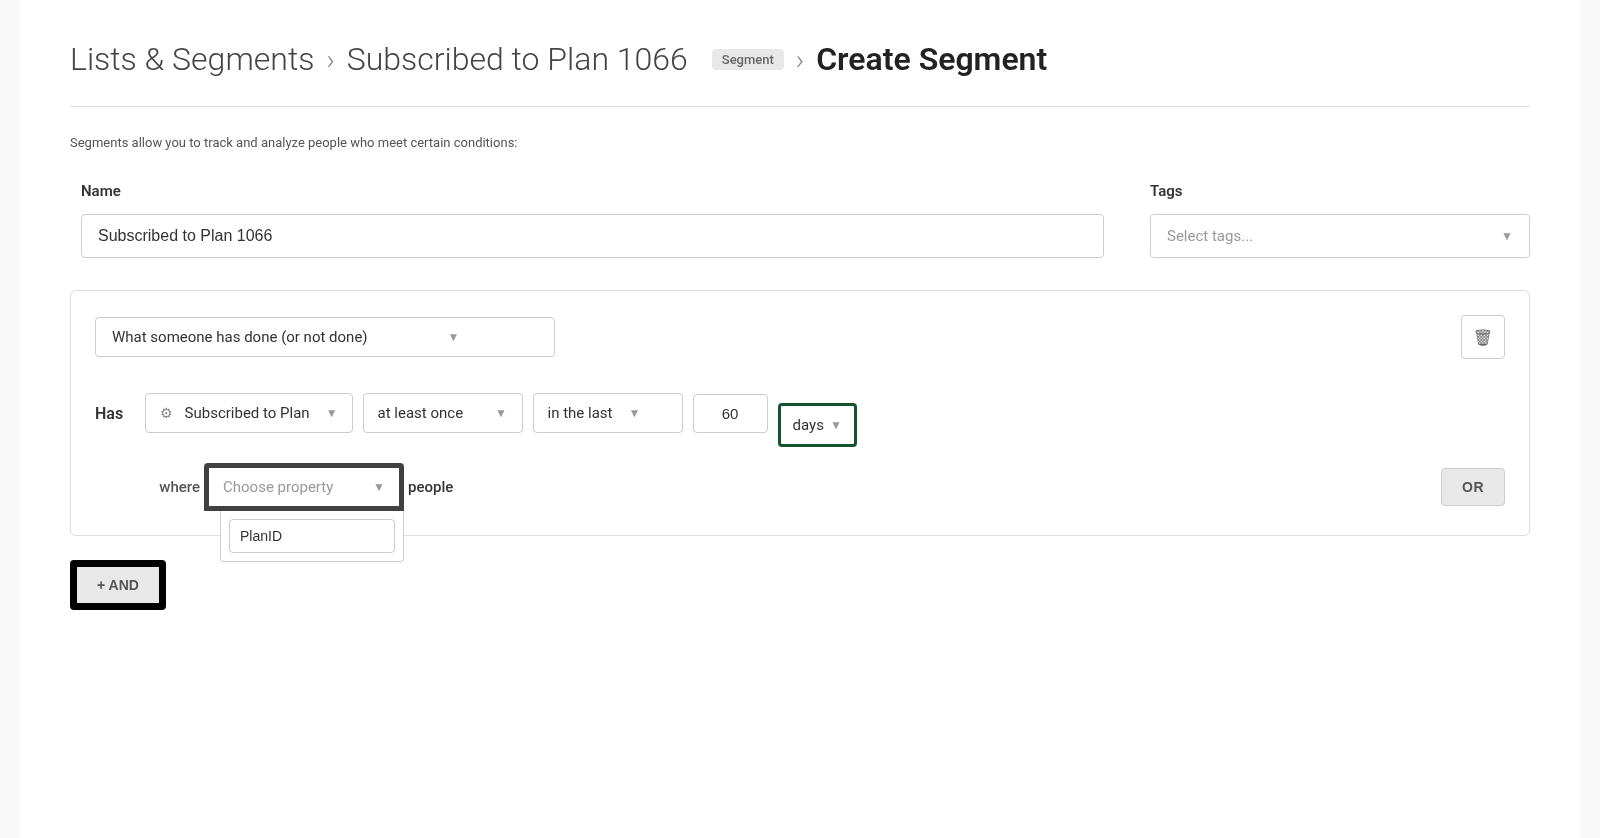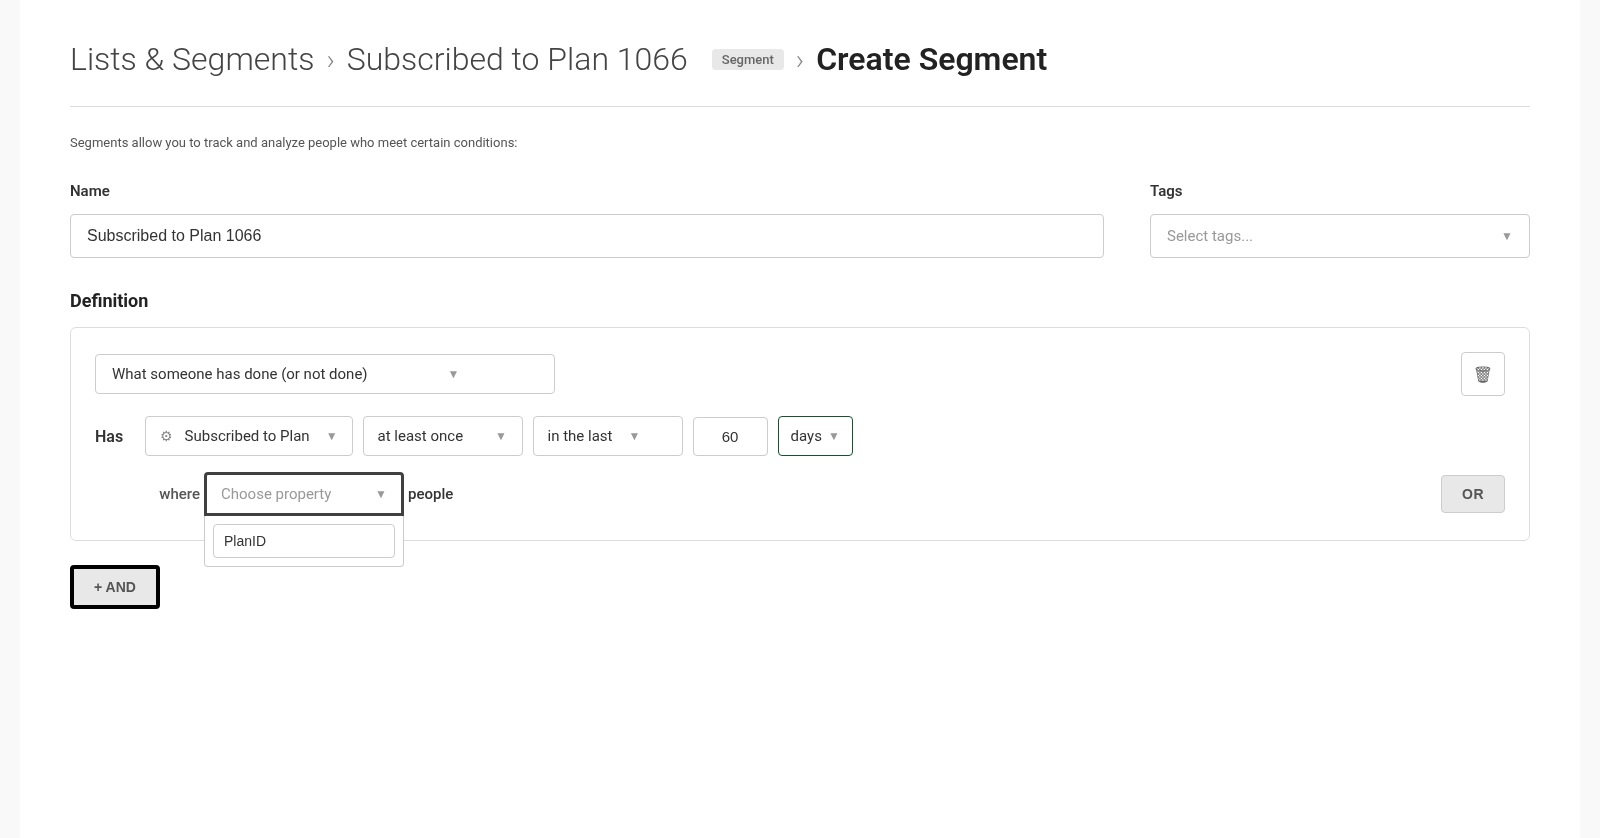--- a/index.html
+++ b/index.html
@@ -56,20 +56,21 @@
       color: #555;
       font-size: 13px;
       margin-bottom: 32px;
     }
     
     .form-row {
       display: flex;
       gap: 46px;
       margin-bottom: 32px;
       align-items: flex-start;
+      margin-left: 11px;
     }
     .form-group {
       display: flex;
       flex-direction: column;
       gap: 8px;
     }
     .form-group.name-group {
       flex: 1;
     }
     .form-group.tags-group {
@@ -237,28 +238,29 @@
       padding: 10px 14px;
       font-size: 15px;
       color: #333;
       width: 75px;
       text-align: center;
       outline: none;
     }
     .days-select {
       display: flex;
       align-items: center;
-      border: 1px solid #14532d;
+      border: 3px solid #14532d;
       border-radius: 4px;
       padding: 10px 12px;
       background: #fff;
       cursor: pointer;
       font-size: 15px;
       color: #333;
       gap: 6px;
+      margin-top: 24px;
     }
     .days-select .chevron {
       color: #999;
       font-size: 12px;
     }
     
     .where-row {
       display: flex;
       align-items: center;
       gap: 4px;
@@ -271,41 +273,41 @@
       color: #555;
       min-width: 55px;
       text-align: right;
     }
     .property-dropdown-wrapper {
       position: relative;
     }
     .property-select {
       display: flex;
       align-items: center;
-      border: 3px solid #404040;
+      border: 5px solid #404040;
       border-radius: 4px;
       padding: 10px 14px;
       background: #fff;
       cursor: pointer;
       font-size: 15px;
       color: #999;
       gap: 8px;
       min-width: 200px;
       border-bottom-left-radius: 0;
       border-bottom-right-radius: 0;
     }
     .property-select .chevron {
       color: #999;
       font-size: 12px;
       margin-left: auto;
     }
     .property-dropdown {
       position: absolute;
       top: 100%;
-      left: 0;
+      left: 16px;
       right: 0;
       border: 1px solid #ccc;
       border-top: none;
       background: #fff;
       border-radius: 0 0 4px 4px;
       z-index: 100;
       padding: 8px;
     }
     .property-search-input {
       width: 100%;
@@ -354,21 +356,21 @@
       font-size: 14px;
       font-weight: 600;
       color: #555;
       cursor: pointer;
       margin-left: auto;
       letter-spacing: 0.5px;
     }
     
     .and-btn {
       background: #e8e8e8;
-      border: 4px solid #000000;
+      border: 7px solid #000000;
       border-radius: 4px;
       padding: 10px 20px;
       font-size: 14px;
       font-weight: 600;
       color: #555;
       cursor: pointer;
       display: inline-flex;
       align-items: center;
       gap: 6px;
       margin-top: 4px;
@@ -400,21 +402,20 @@
     <div class="form-group tags-group">
       <label class="form-label">Tags</label>
       <div class="tags-select">
         <span>Select tags...</span>
         <span class="chevron">▼</span>
       </div>
     </div>
   </div>
 
   <div>
-    <div class="section-title">Definition</div>
 
     <div class="definition-box">
 
       <div class="condition-header">
         <div class="condition-type-select">
           <span>What someone has done (or not done)</span>
           <span class="chevron">▼</span>
         </div>
         <button class="delete-btn">
           <span>🗑</span>

